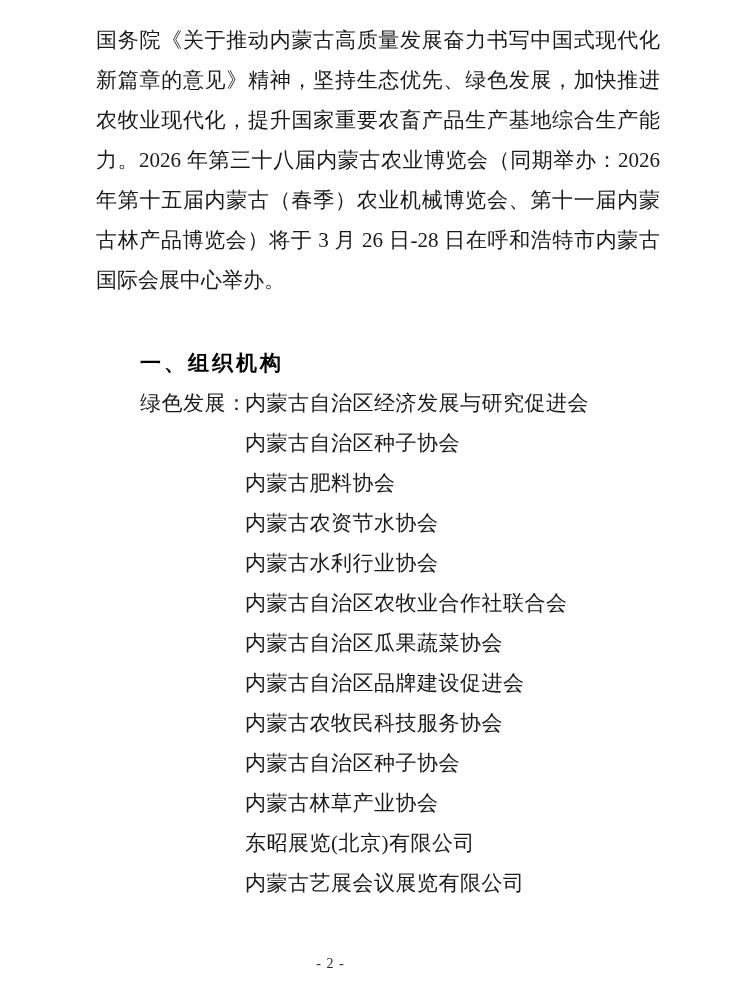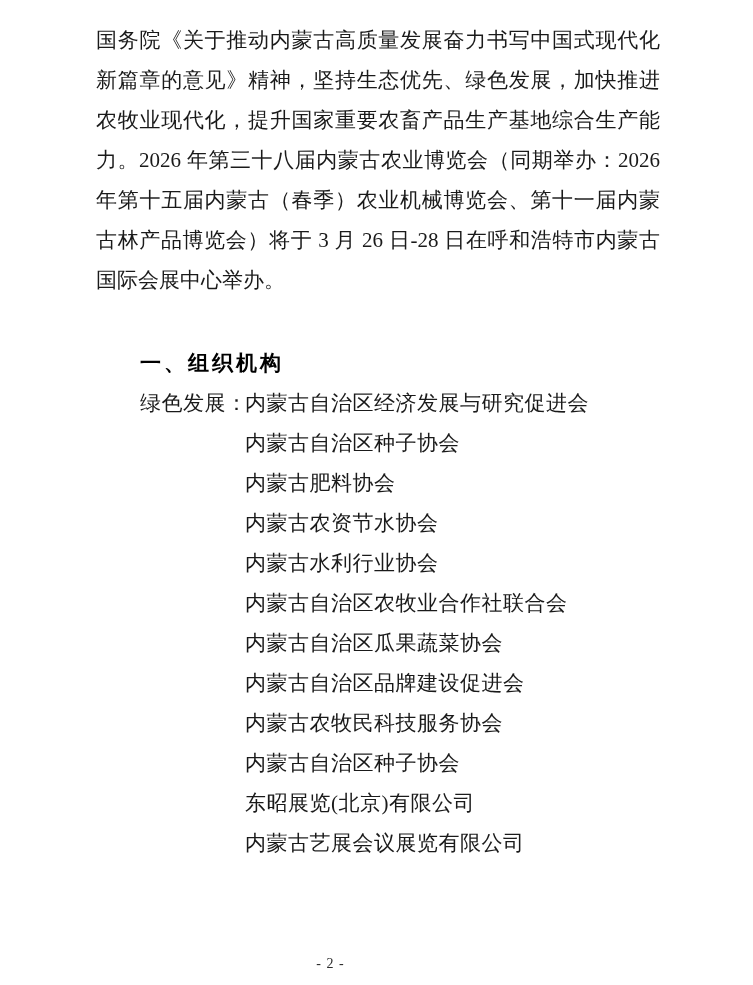--- a/index.html
+++ b/index.html
@@ -90,20 +90,21 @@
       </div>
       <div class="line cont">内蒙古自治区种子协会</div>
       <div class="line cont">内蒙古肥料协会</div>
       <div class="line cont">内蒙古农资节水协会</div>
       <div class="line cont">内蒙古水利行业协会</div>
       <div class="line cont">内蒙古自治区农牧业合作社联合会</div>
       <div class="line cont">内蒙古自治区瓜果蔬菜协会</div>
       <div class="line cont">内蒙古自治区品牌建设促进会</div>
       <div class="line cont">内蒙古农牧民科技服务协会</div>
       <div class="line cont">内蒙古自治区种子协会</div>
+      <div class="line cont">内蒙古林草产业协会</div>
     </div>
 
     <div>
       <div class="line cont">东昭展览(北京)有限公司</div>
       <div class="line cont">内蒙古艺展会议展览有限公司</div>
     </div>
 
   </div>
 
   <div class="footer">

